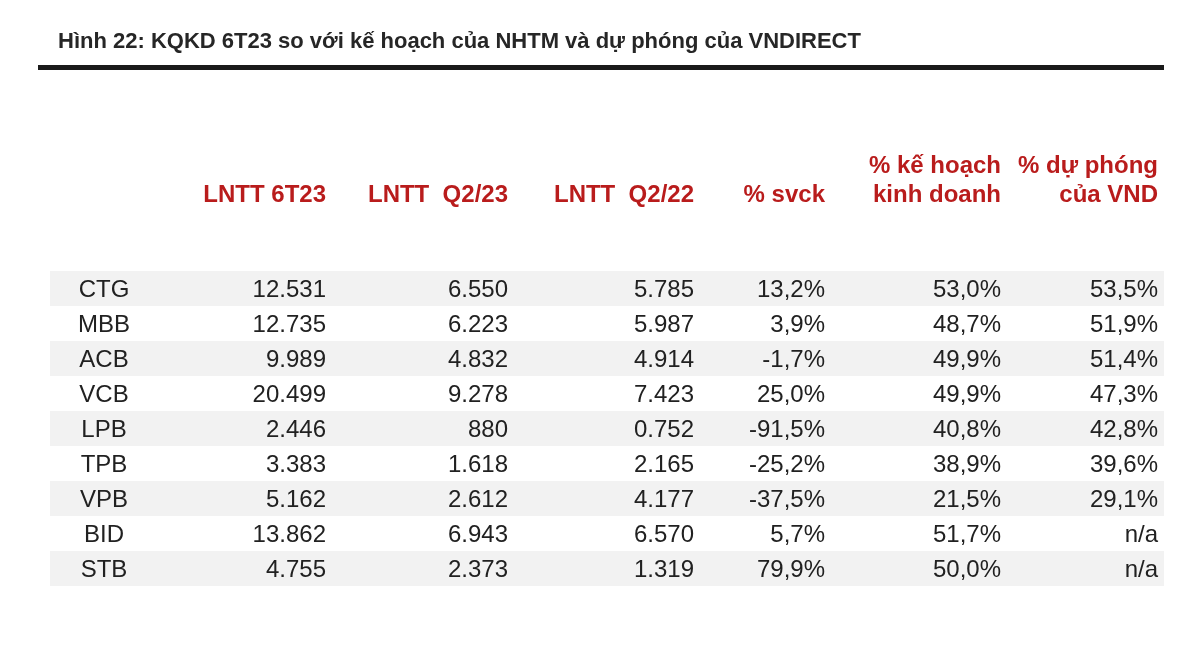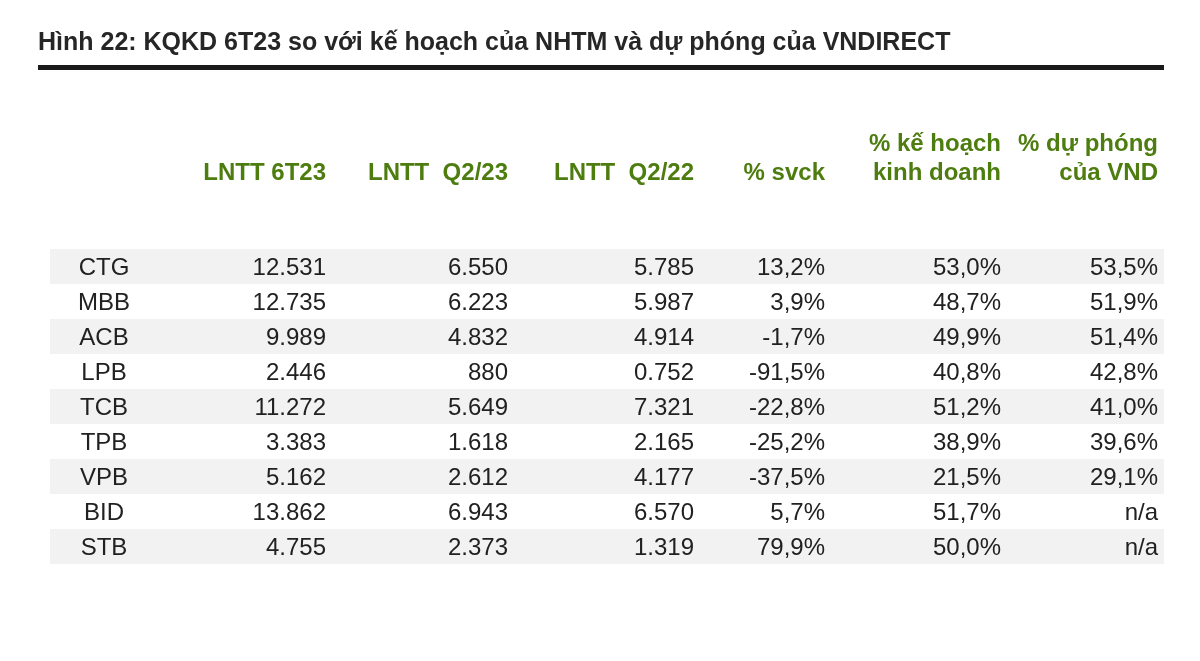--- a/index.html
+++ b/index.html
@@ -11,23 +11,23 @@
   }
   body {
     width: 1200px;
     height: 661px;
     overflow: hidden;
   }
   .figure {
     padding-top: 26px;
   }
   .figure-title {
-    margin: 0 0 9px 38px;
+    margin: 0 0 9px 58px;
     width: 1126px;
-    font-size: 25px;
+    font-size: 22px;
     font-weight: bold;
     color: #262626;
     line-height: 30px;
     white-space: nowrap;
   }
   .rule-thick {
     margin-left: 38px;
     width: 1126px;
     height: 5px;
     background: #1a1a1a;
@@ -36,24 +36,24 @@
     margin-left: 50px;
     width: 1114px;
     border-collapse: collapse;
     table-layout: fixed;
     font-size: 24px;
   }
   table.data-table th {
     font-weight: bold;
     text-align: right;
     vertical-align: bottom;
-    padding: 0 6px 5px 0;
+    padding: 22px 6px 5px 0;
     line-height: 29px;
     white-space: pre;
-    color: #4d7c0f;
+    color: #b91c1c;
   }
   table.data-table th.col-ticker {
     text-align: left;
     padding-left: 8px;
   }
   table.data-table th .h-line {
     display: block;
   }
   table.data-table td {
     text-align: right;
@@ -137,38 +137,38 @@
         <tr>
           <td class="ticker-cell">ACB</td>
           <td>9.989</td>
           <td>4.832</td>
           <td>4.914</td>
           <td>-1,7%</td>
           <td>49,9%</td>
           <td>51,4%</td>
         </tr>
         <tr>
+          <td class="ticker-cell">VCB</td>
+          <td>20.499</td>
+          <td>9.278</td>
+          <td>7.423</td>
+          <td>25,0%</td>
+          <td>49,9%</td>
+          <td>47,3%</td>
+        </tr>
+        <tr>
           <td class="ticker-cell">LPB</td>
           <td>2.446</td>
           <td>880</td>
           <td>0.752</td>
           <td>-91,5%</td>
           <td>40,8%</td>
           <td>42,8%</td>
         </tr>
         <tr>
-          <td class="ticker-cell">TCB</td>
-          <td>11.272</td>
-          <td>5.649</td>
-          <td>7.321</td>
-          <td>-22,8%</td>
-          <td>51,2%</td>
-          <td>41,0%</td>
-        </tr>
-        <tr>
           <td class="ticker-cell">TPB</td>
           <td>3.383</td>
           <td>1.618</td>
           <td>2.165</td>
           <td>-25,2%</td>
           <td>38,9%</td>
           <td>39,6%</td>
         </tr>
         <tr>
           <td class="ticker-cell">VPB</td>

